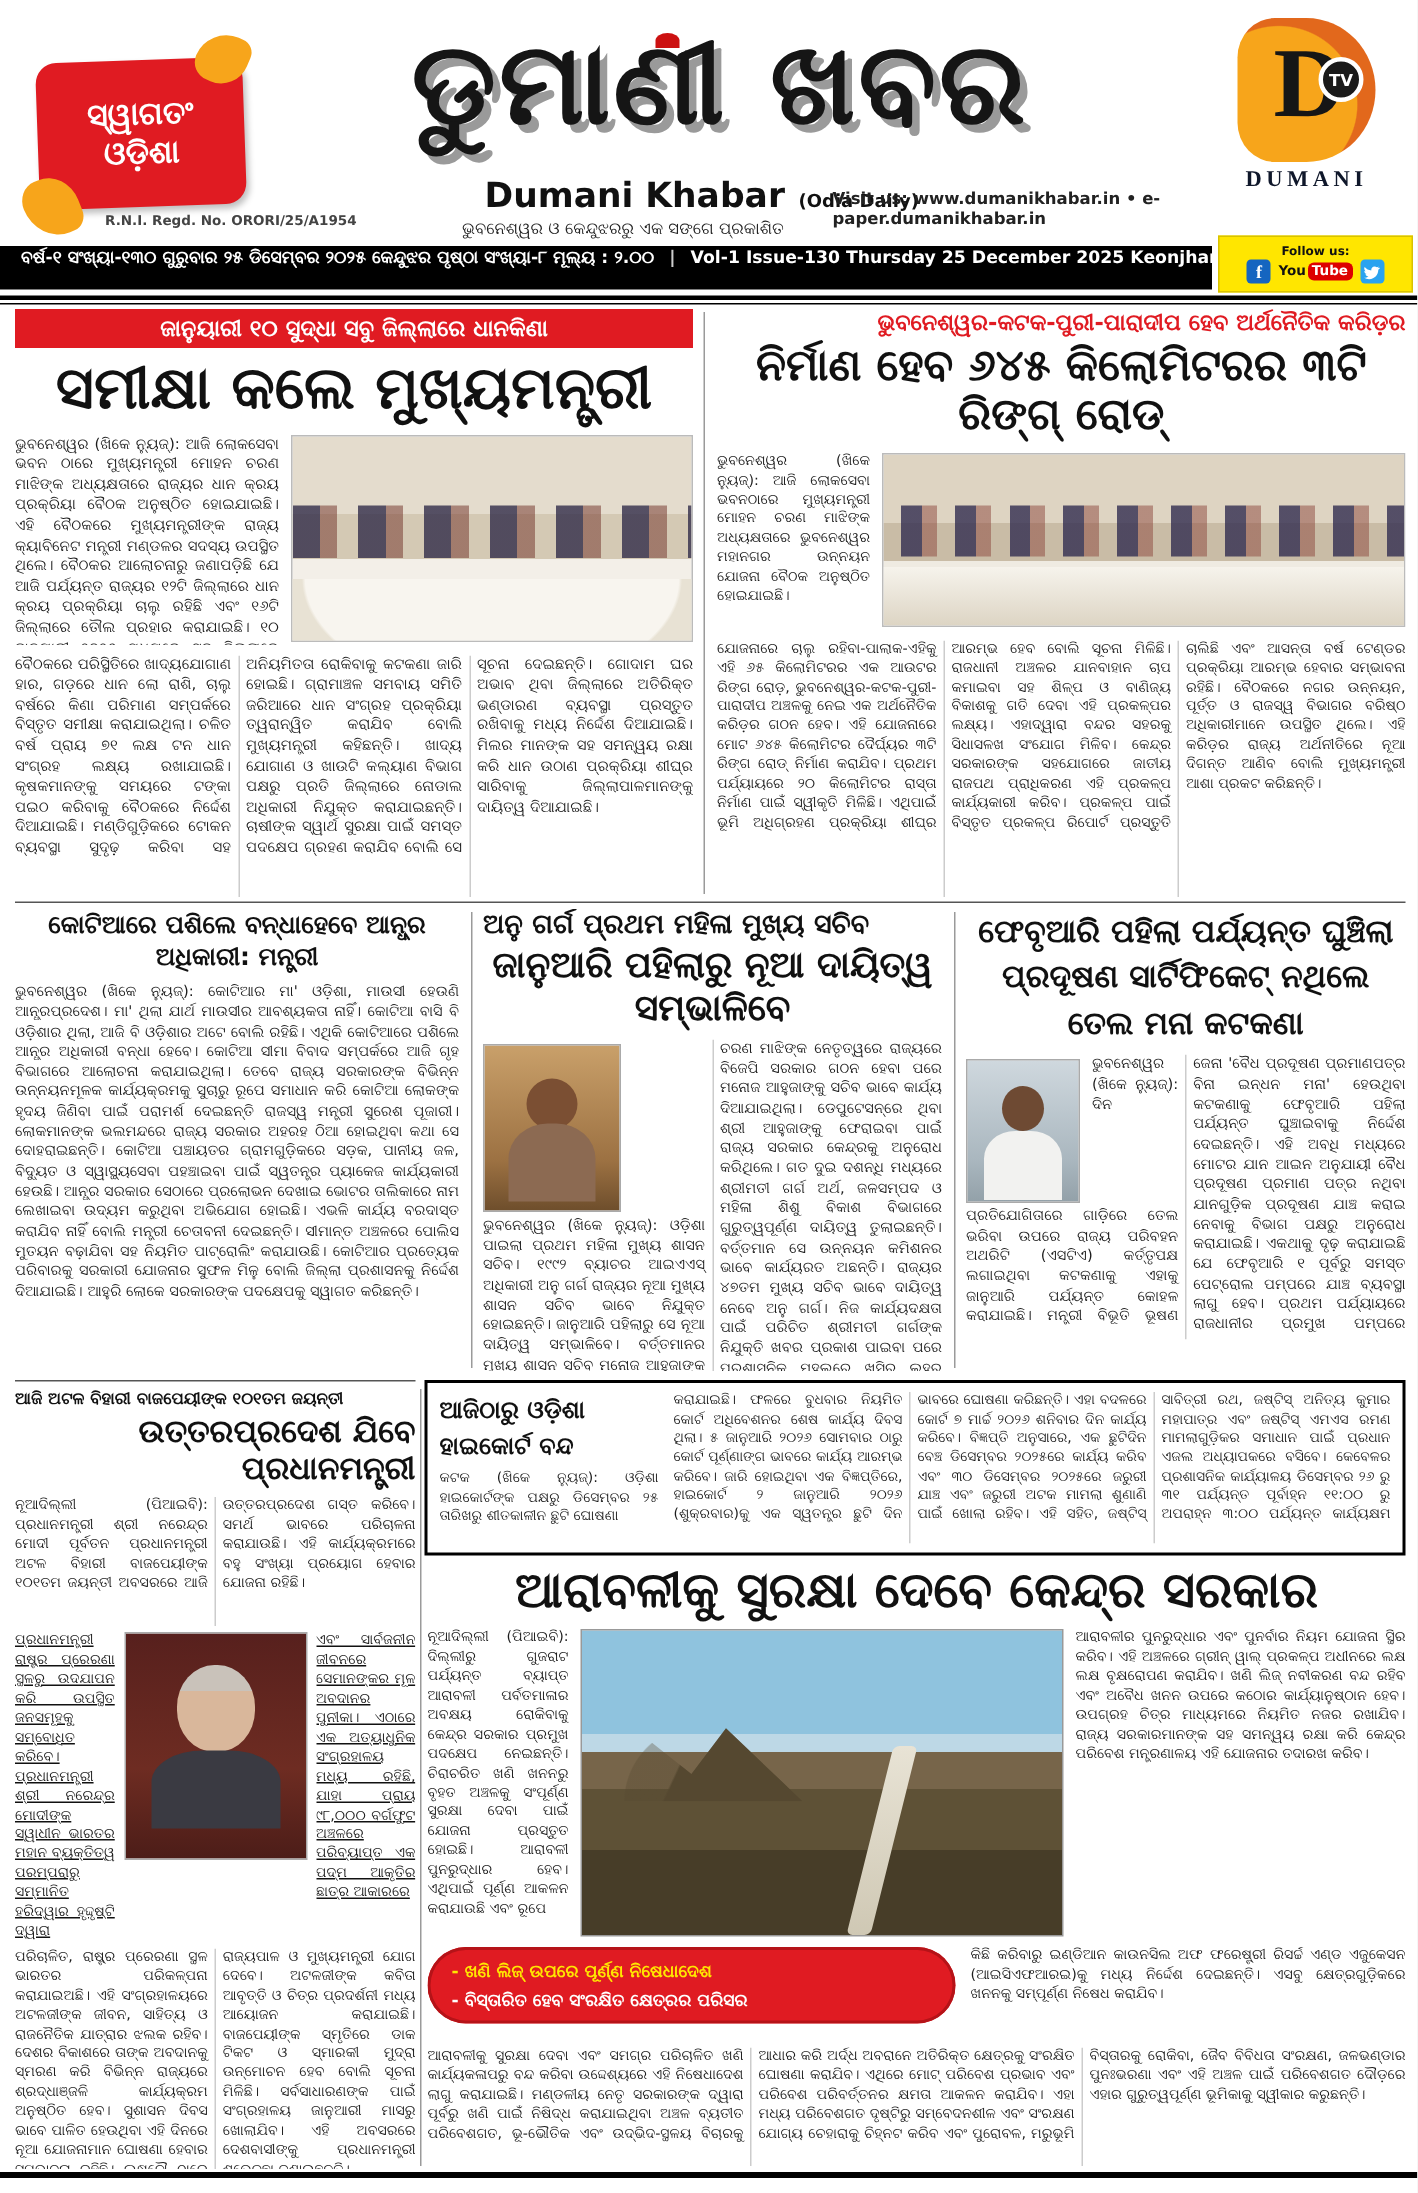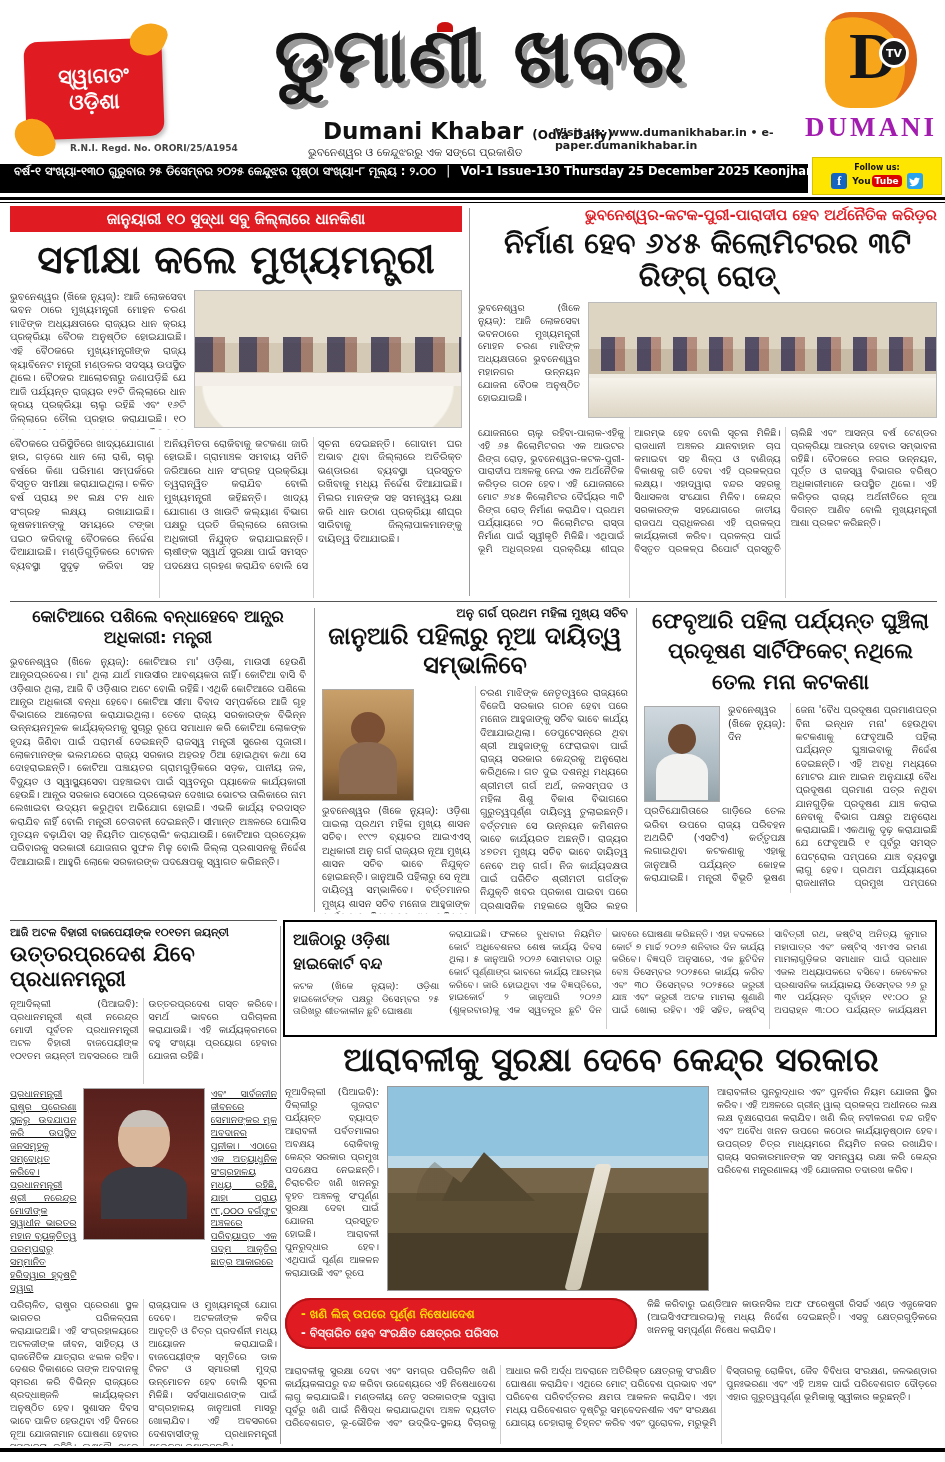--- a/index.html
+++ b/index.html
@@ -15,21 +15,21 @@
   .logo-accent { position:absolute; left:437px; top:22px; width:16px; height:10px; background:#c11; border-radius:50% 50% 0 0; }
   .logo-sub { position:absolute; left:323px; top:118px; width:500px; }
   .logo-en { font-size:23px; font-weight:bold; color:#111; display:inline; }
   .logo-daily { font-size:12px; font-weight:bold; display:inline; margin-left:4px; }
   .visit { position:absolute; left:555px; top:126px; font-size:11px; font-weight:bold; color:#222; width:330px; }
   .tagline { position:absolute; left:308px; top:146px; font-size:11px; color:#222; }
   .tvlogo { position:absolute; left:800px; top:12px; width:142px; height:144px; text-align:center; }
   .tv-d { position:relative; width:92px; height:96px; margin:0 auto; background:radial-gradient(circle at 30% 60%, #f7a51b 0 60%, #e2681c 61% 100%); border-radius:30% 55% 55% 30%; }
   .tv-d-inner { position:absolute; left:24px; top:6px; font-size:66px; font-weight:bold; color:#161616; font-family:"Liberation Serif", serif; }
   .tv-circle { position:absolute; right:8px; top:26px; width:30px; height:30px; background:#1a1a1a; border:3px solid #fff; border-radius:50%; color:#fff; font-size:11px; font-weight:bold; line-height:25px; }
-  .tv-brand { margin-top:4px; font-size:27px; font-weight:bold; letter-spacing:3px; font-family:"Liberation Serif", serif; color:#a21caf; }
+  .tv-brand { margin-top:4px; font-size:15px; font-weight:bold; letter-spacing:3px; font-family:"Liberation Serif", serif; color:#0f172a; }
 
   .followbox { position:absolute; left:812px; top:157px; width:130px; height:38px; background:#ffe600; border:1px solid #d8c200; display:flex; flex-direction:column; align-items:center; justify-content:center; z-index:3; }
   .follow-label { font-size:8px; font-weight:bold; color:#111; }
   .follow-icons { display:flex; align-items:center; gap:5px; margin-top:1px; }
   .fb { width:16px; height:16px; background:#1565c0; color:#fff; border-radius:3px; font-family:"Liberation Serif", serif; font-weight:bold; font-size:12px; text-align:center; line-height:16px; }
   .yt { display:flex; align-items:center; gap:1px; font-size:9px; font-weight:bold; }
   .yt .you { color:#111; }
   .yt .tube { background:#d00; color:#fff; border-radius:4px; padding:1px 3px; }
   .tw { width:16px; height:16px; background:#2aa3ef; border-radius:3px; display:flex; align-items:center; justify-content:center; }
   .tw svg { width:11px; height:11px; fill:#fff; }
@@ -72,37 +72,37 @@
   .ph-vajpayee::before { content:""; position:absolute; left:50%; top:14%; width:52px; height:58px; margin-left:-26px; border-radius:48%; background:linear-gradient(#c9c2ba 0 30%, #d9b79b 30% 100%); }
   .ph-vajpayee::after { content:""; position:absolute; left:50%; top:52%; width:86px; height:52px; margin-left:-43px; border-radius:40% 40% 0 0; background:#3a3a42; }
   .ph-hills { width:322px; height:205px; border:1px solid #999; background:linear-gradient(#8fc3de 0 34%, #bdd8e6 34% 40%, #77654a 40% 52%, #5e5136 52% 72%, #473d28 72% 100%); position:relative; flex:0 0 322px; }
   .ph-hills::before { content:""; position:absolute; left:6%; top:26%; width:40%; height:30%; background:radial-gradient(ellipse at 50% 100%, #55483056 0 60%, transparent 61%), linear-gradient(115deg, #55483000 40%, #554830 41%); clip-path:polygon(0 100%, 18% 30%, 42% 70%, 60% 20%, 100% 100%); }
   .ph-hills::after { content:""; position:absolute; left:60%; top:38%; width:5%; height:62%; background:linear-gradient(#e8e3d5, #cfc8b4); transform:skewX(-14deg); border-radius:4px; }
 
   
   .art-kotia { position:absolute; left:10px; top:606px; width:296px; height:308px; overflow:hidden; }
   .hl-md { font-size:16.5px; font-weight:bold; text-align:center; line-height:1.3; }
   .art-anu { position:absolute; left:322px; top:606px; width:306px; height:308px; overflow:hidden; }
-  .kicker-sm { font-size:12px; font-weight:bold; text-align:right; }
+  .kicker-sm { font-size:18px; font-weight:bold; text-align:left; }
   .hl-anu { font-size:24px; font-weight:bold; text-align:center; line-height:1.2; margin:2px 0 6px; }
   .cols2 { column-count:2; column-gap:10px; column-rule:1px solid #ccc; }
   .art-oil { position:absolute; left:644px; top:606px; width:293px; height:308px; overflow:hidden; }
   .hl-oil { font-size:21px; font-weight:bold; text-align:center; line-height:1.45; white-space:pre-line; margin-bottom:6px; }
 
   
   .box-hc { position:absolute; left:283px; top:920px; width:654px; height:117px; border:2px solid #000; padding:6px 8px; display:flex; gap:10px; overflow:hidden; }
   .hc-left { flex:0 0 146px; }
   .hl-hc { font-size:16px; font-weight:bold; text-align:left; line-height:1.5; }
   .hc-left .odia-body { font-size:9.3px; margin-top:4px; }
   .hc-body { flex:1; column-count:3; column-gap:10px; column-rule:1px solid #ccc; font-size:9.3px; }
 
   
   .art-vaj { position:absolute; left:10px; top:926px; width:267px; height:520px; overflow:hidden; }
   .kicker-vaj { font-size:11px; font-weight:bold; text-align:left; }
-  .hl-vaj { font-size:21px; font-weight:bold; text-align:left; line-height:1.2; margin:3px 0 6px; }
+  .hl-vaj { font-size:21px; font-weight:bold; text-align:right; line-height:1.2; margin:3px 0 6px; }
   .vaj-mid { display:flex; gap:6px; margin:4px 0;text-decoration:underline; }
   .vaj-strip { flex:1; font-size:9.5px; }
 
   
   .art-arv { position:absolute; left:285px; top:1042px; width:652px; height:402px; overflow:hidden; }
   .hl-arv { font-size:33px; font-weight:bold; text-align:center; line-height:1.1; }
   .arv-rowA { display:flex; gap:8px; margin-top:8px; }
   .arv-colL { flex:0 0 94px; font-size:9.5px; }
   .arv-colR { flex:1; font-size:9.5px; }
   .arv-rowB { display:flex; gap:10px; margin-top:7px; align-items:flex-start; }

